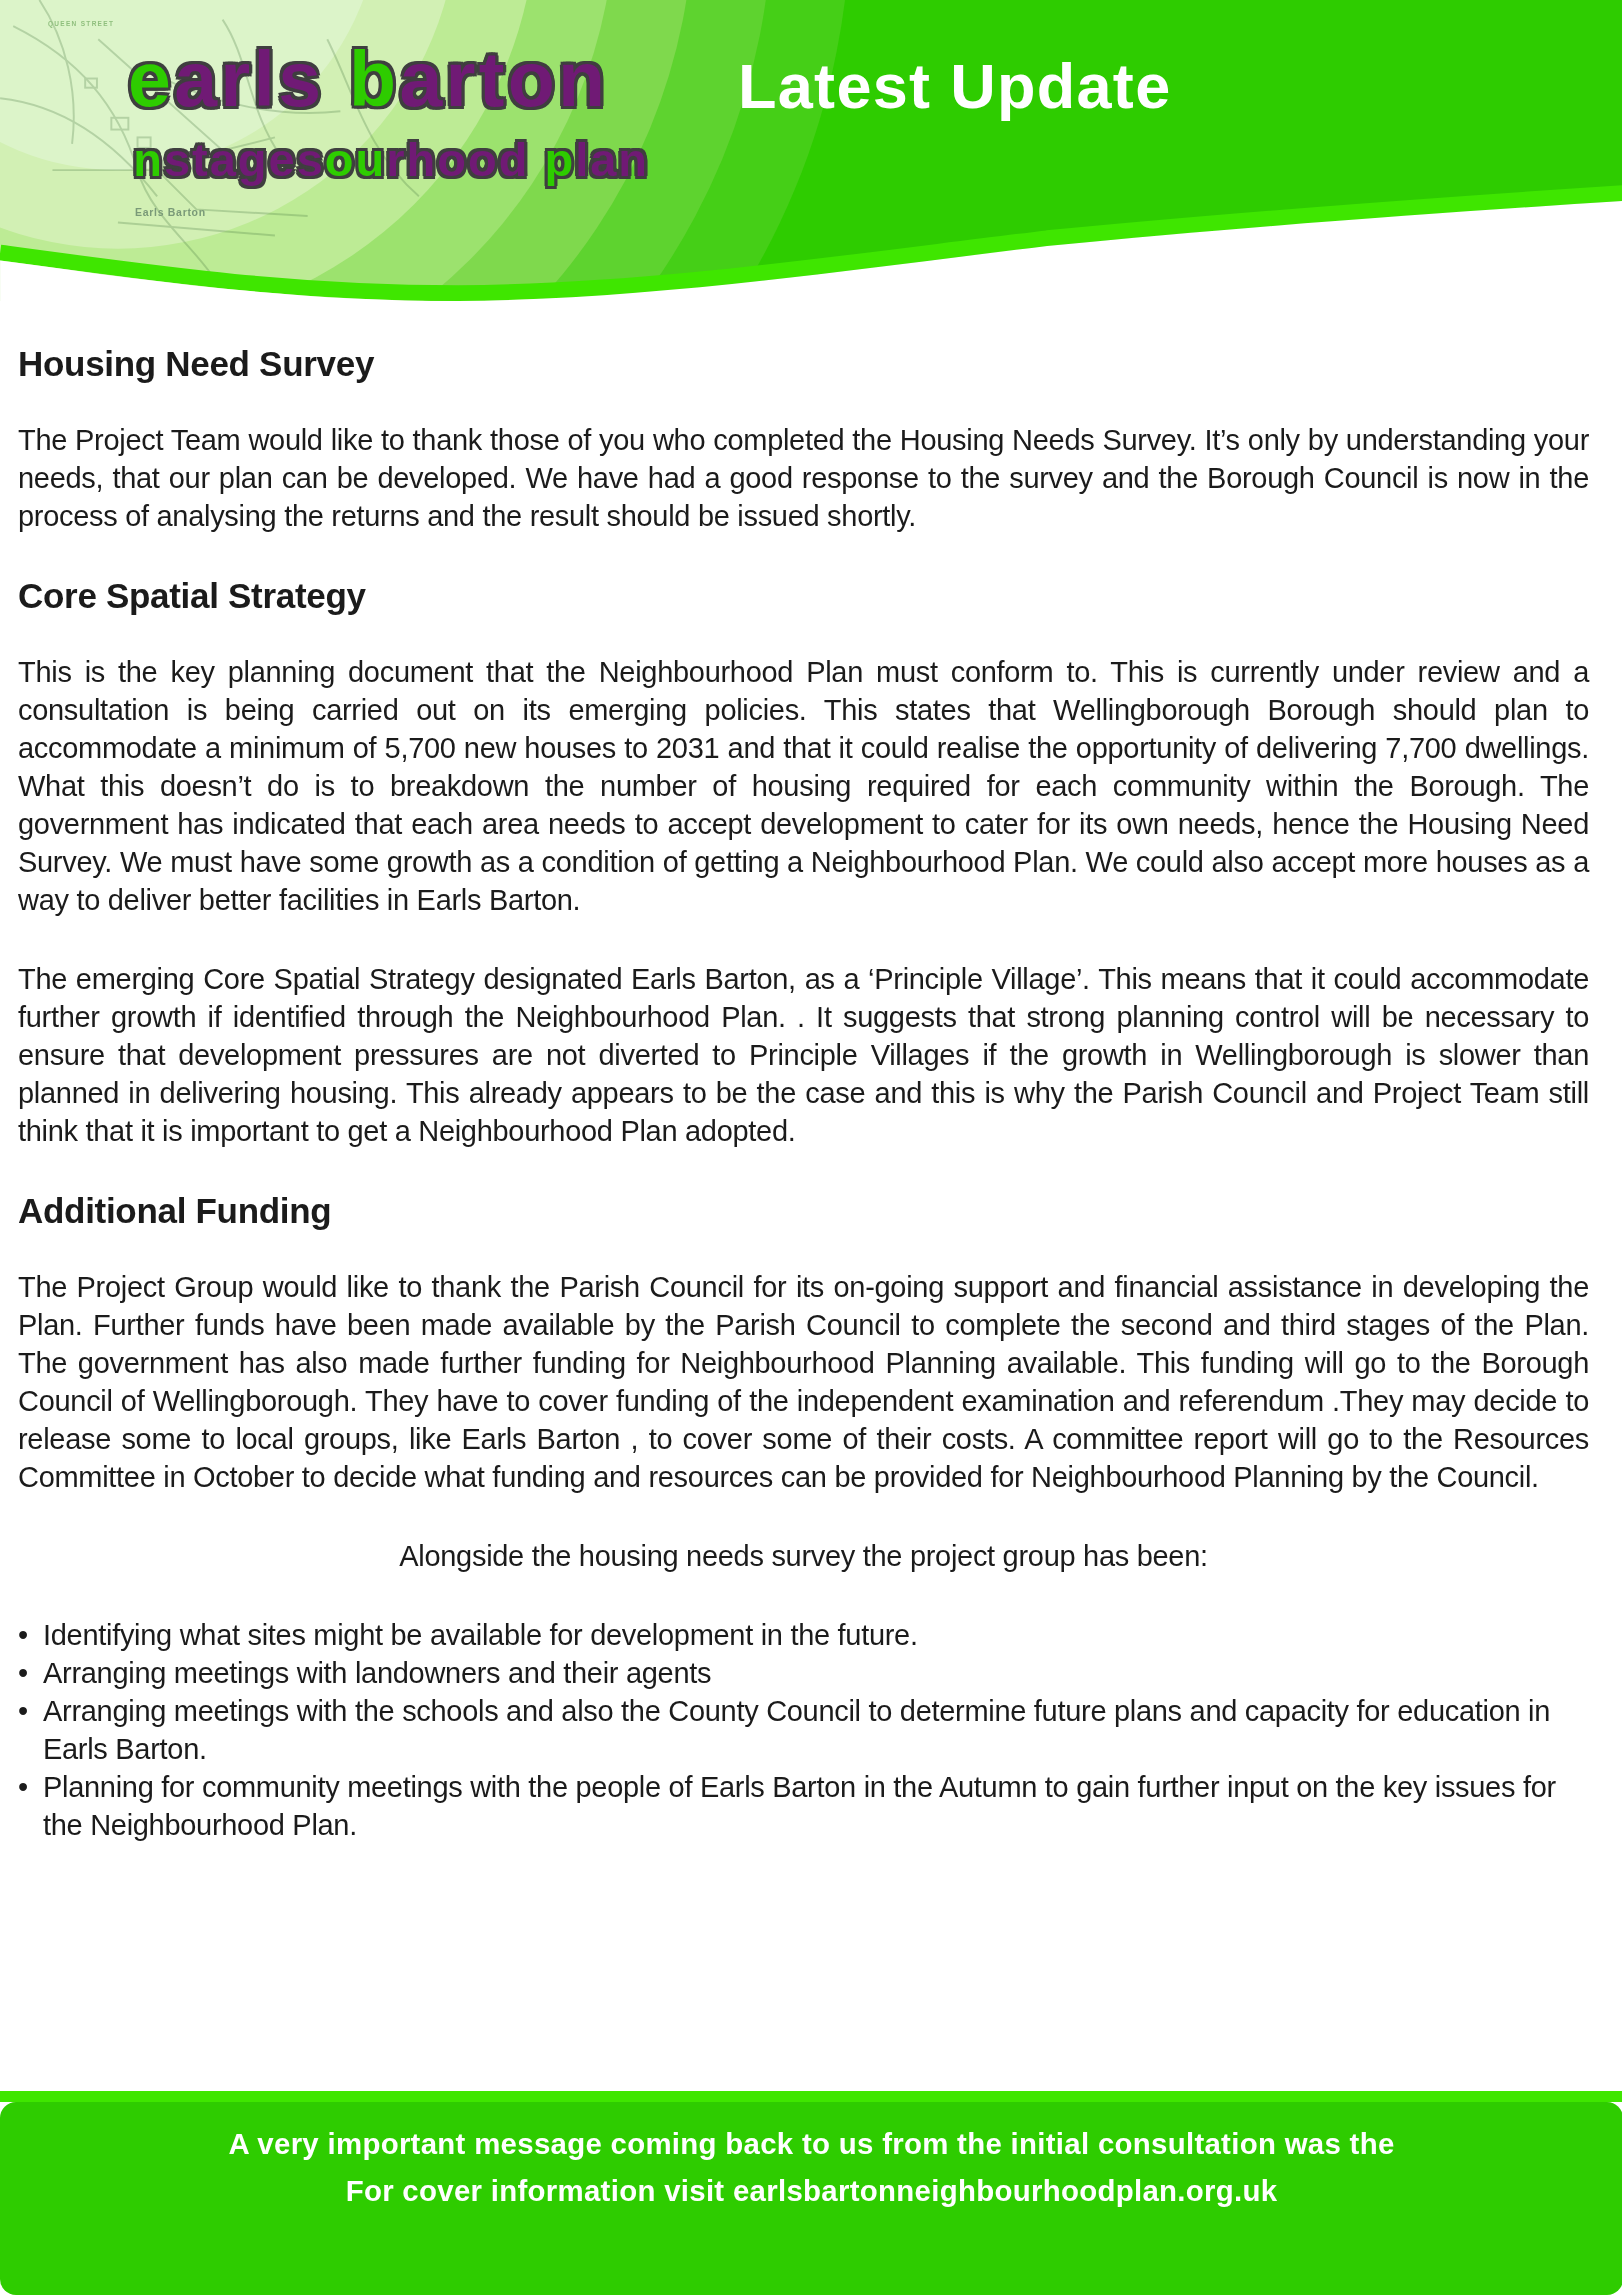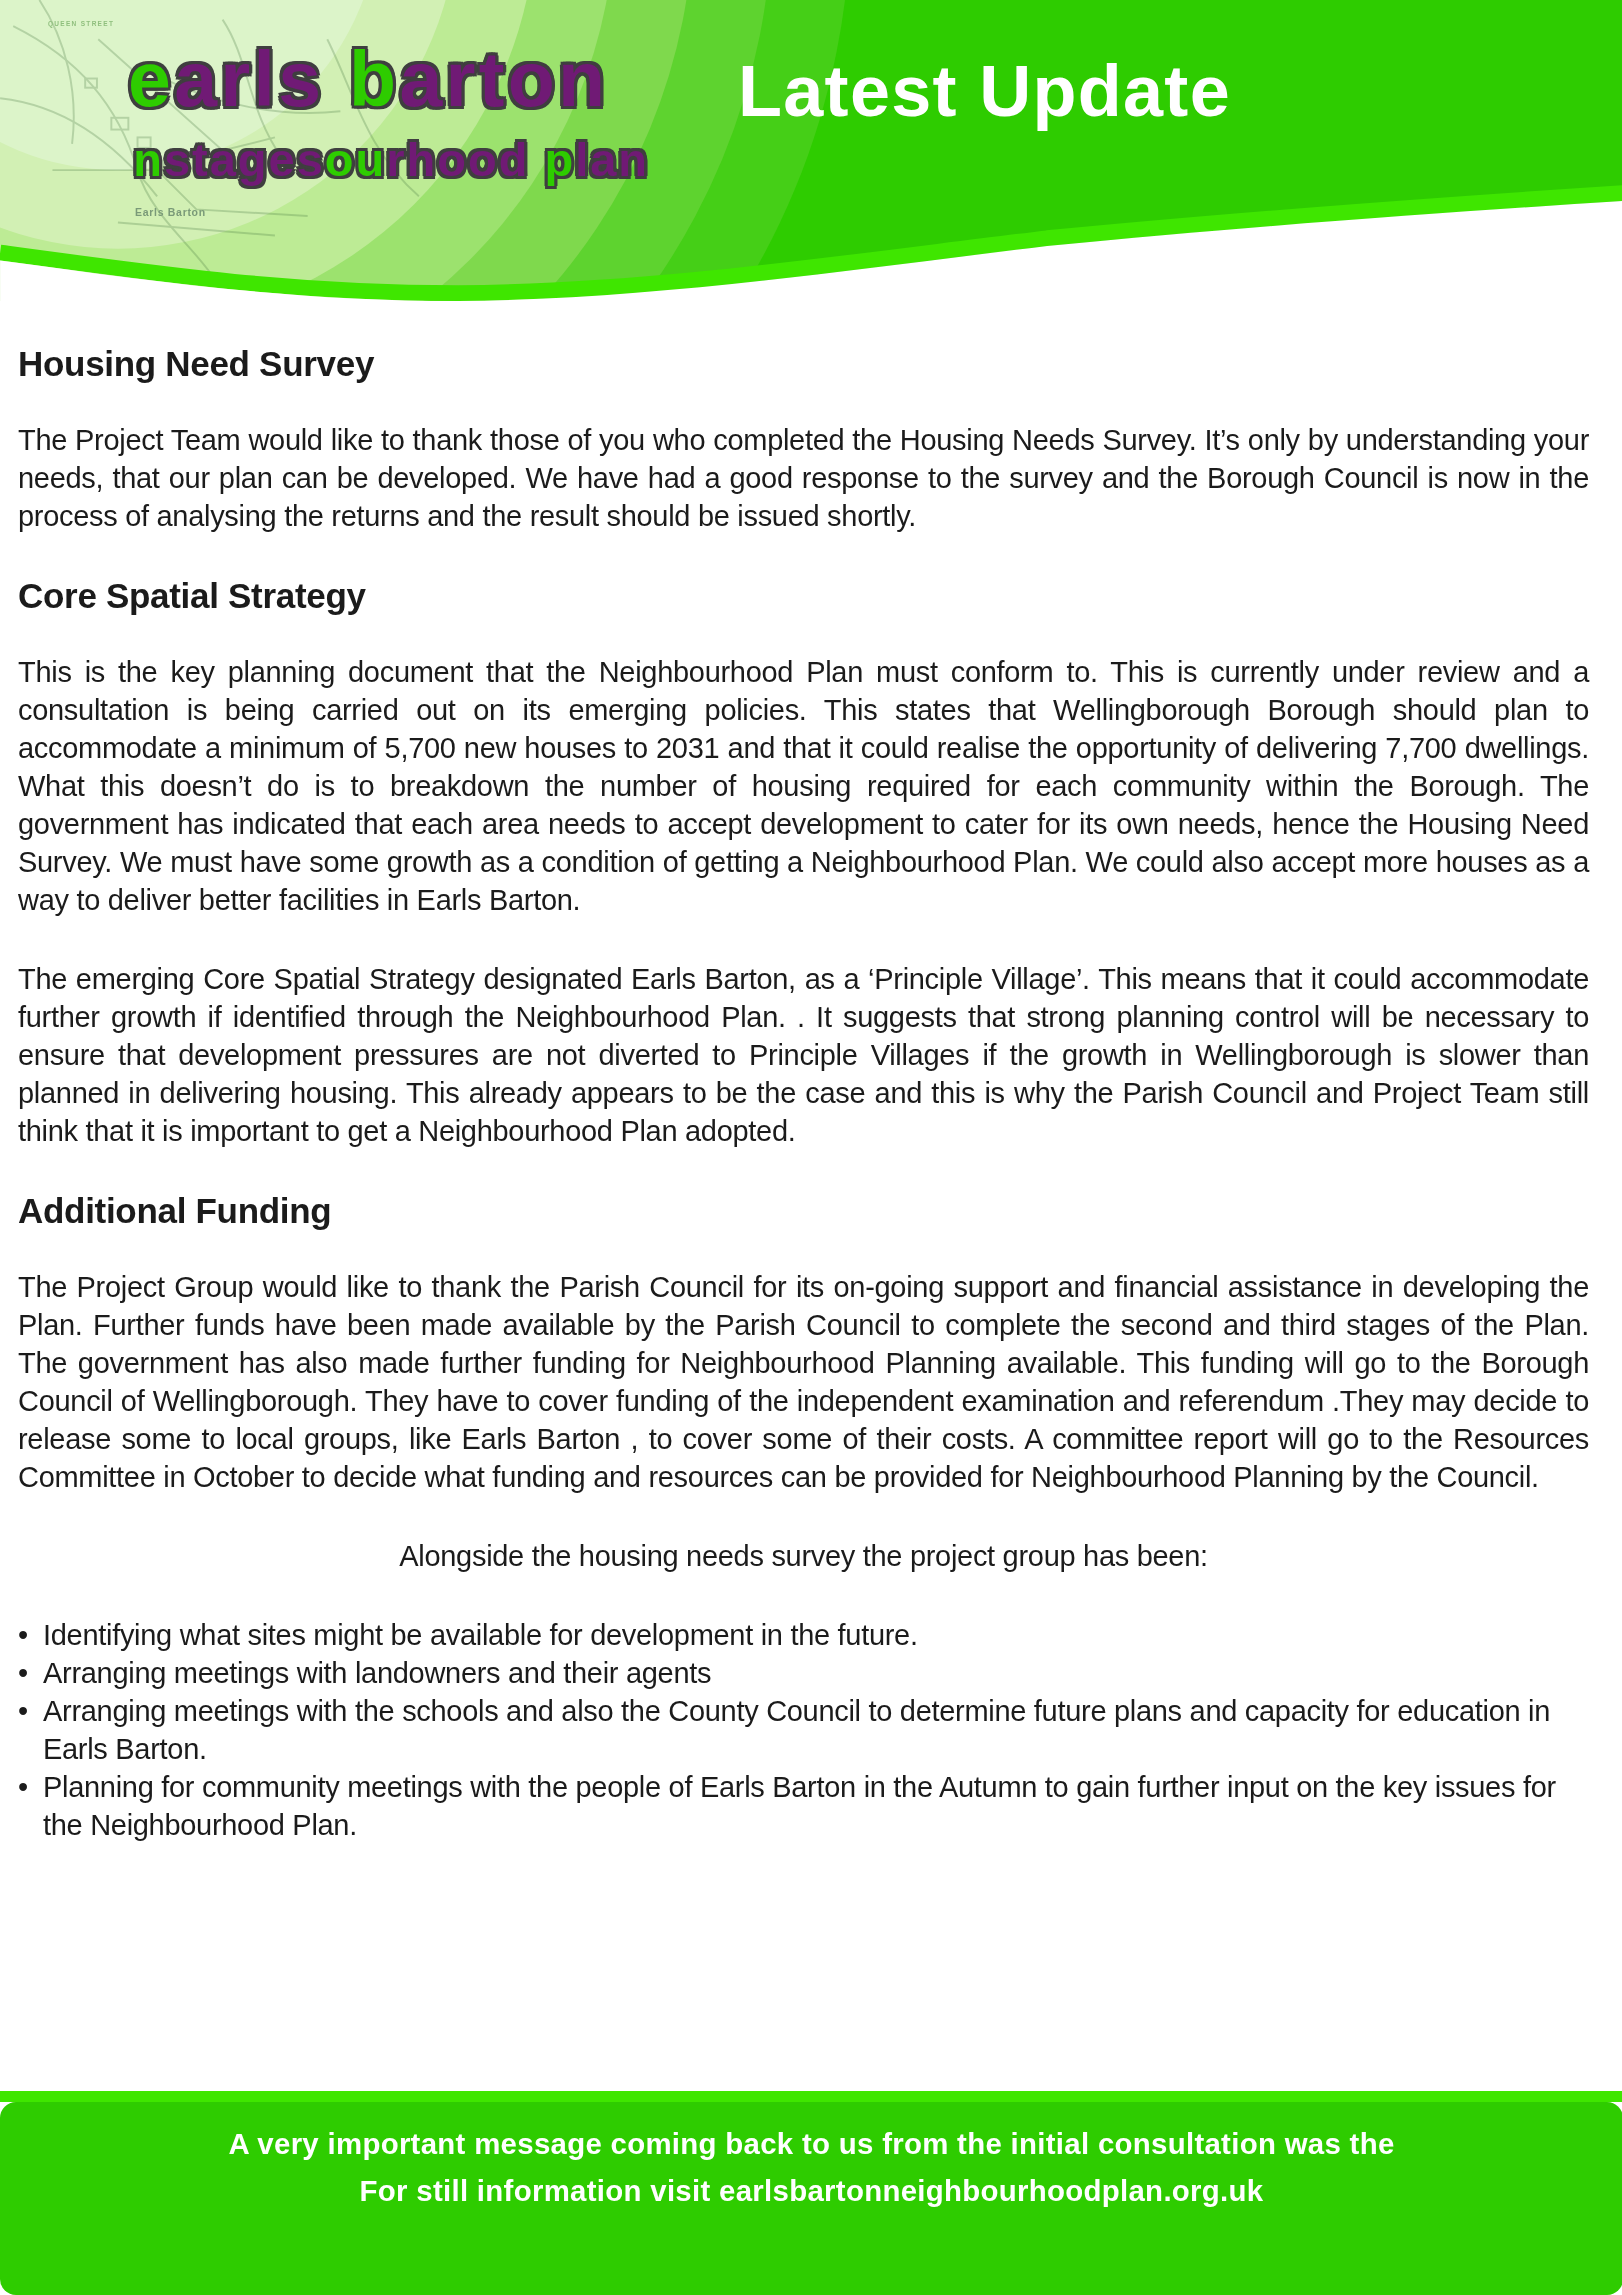--- a/index.html
+++ b/index.html
@@ -20,21 +20,21 @@
   .logo-line2{font-size:47px;font-weight:bold;letter-spacing:2px;margin-top:18.3px;margin-left:5.2px;}
   .lg{
     text-shadow:
       3.3px 0 0 #3f3f3f,-3.3px 0 0 #3f3f3f,0 3.3px 0 #3f3f3f,0 -3.3px 0 #3f3f3f,
       2.6px 2.6px 0 #3f3f3f,-2.6px 2.6px 0 #3f3f3f,2.6px -2.6px 0 #3f3f3f,-2.6px -2.6px 0 #3f3f3f;
   }
   .lg.w{color:#701a75;}
   .lg.g{color:#2ecc00;}
   .header-title{
     position:absolute;left:738px;top:50px;margin:0;
-    font-size:72px;font-weight:bold;color:#ffffff;letter-spacing:1.3px;
+    font-size:63px;font-weight:bold;color:#ffffff;letter-spacing:1.3px;
   }
   .map-label{position:absolute;font-weight:bold;}
   .map-label.queen{left:48px;top:19.6px;font-size:6.5px;color:#8fbf7d;letter-spacing:1.3px;}
   .map-label.eb{left:135px;top:206px;font-size:10.5px;color:#7a9a78;letter-spacing:0.7px;}
 
   
   .content{
     padding:43px 34px 0 18px;
   }
   .content h2{
@@ -136,18 +136,18 @@
       <li><span class="blt">•</span><span class="li-text">Arranging meetings with the schools and also the County Council to determine future plans and capacity for education in Earls Barton.</span></li>
       <li><span class="blt">•</span><span class="li-text">Planning for community meetings  with the people of Earls Barton in the Autumn  to gain further input on the key issues for the Neighbourhood Plan.</span></li>
     </ul>
 
   </div>
 
   <div class="footer">
     <div class="footer-stripe"></div>
     <div class="footer-body">
       <div>A very important message coming back to us from the initial consultation was the</div>
-      <div>For still information visit earlsbartonneighbourhoodplan.org.uk</div>
+      <div>For cover information visit earlsbartonneighbourhoodplan.org.uk</div>
     </div>
   </div>
 
 </div>
 
 
 </body></html>

